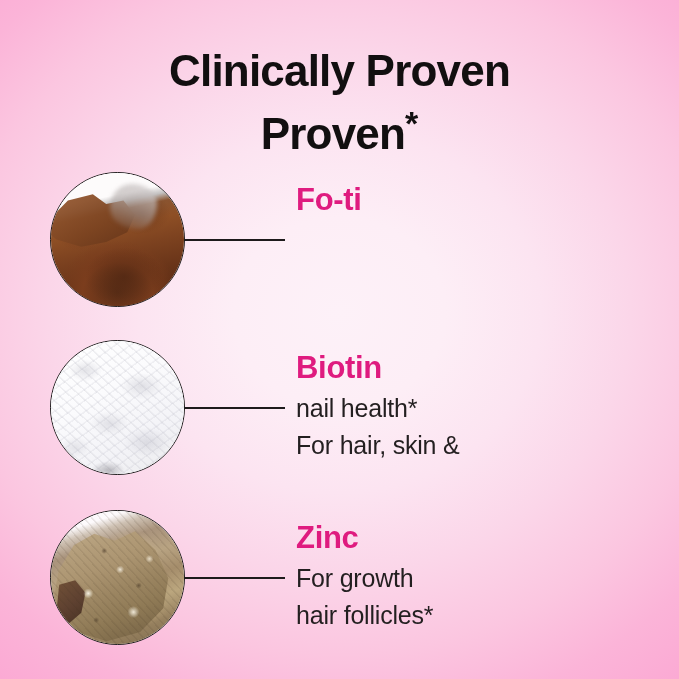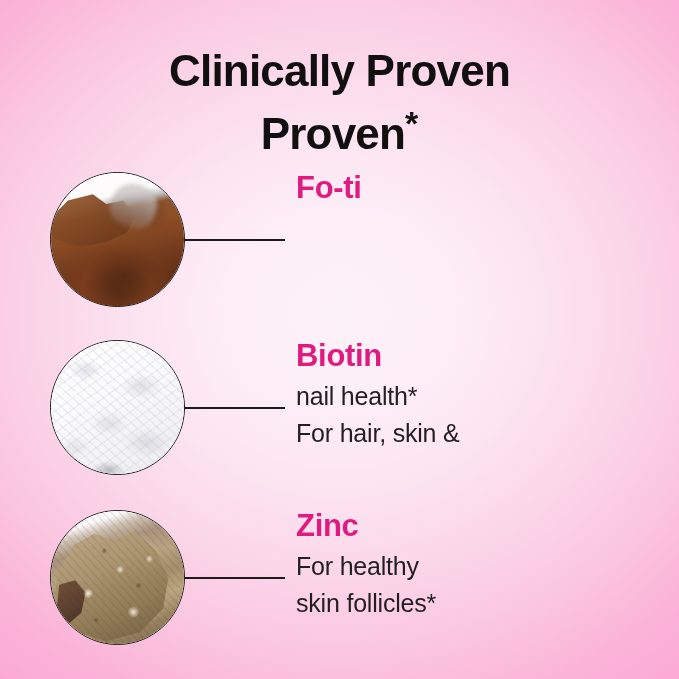--- a/index.html
+++ b/index.html
@@ -212,21 +212,21 @@
     top: 69px;
     width: 101px;
     height: 1.6px;
     background: #1d1a1b;
   }
 
   
   .text-col {
     position: absolute;
     left: 296px;
-    top: 0;
+    top: 12px;
     width: 360px;
   }
   .ing-name {
     margin: 0;
     font-size: 31px;
     line-height: 36px;
     font-weight: 700;
     letter-spacing: -0.3px;
     color: #df1b7f;
   }
@@ -277,19 +277,19 @@
   <div class="row" id="row-2">
     <div class="swatch">
       <div class="swatch-art art-zinc">
         <div class="dark-crystal"></div>
       </div>
     </div>
     <div class="connector"></div>
     <div class="text-col">
       <p class="ing-name">Zinc</p>
       <p class="ing-desc">
-        <span class="line">For healthy</span>
-        <span class="line">skin follicles*</span>
+        <span class="line">For growth</span>
+        <span class="line">hair follicles*</span>
       </p>
     </div>
   </div>
 
 </div>
 
 </body></html>

